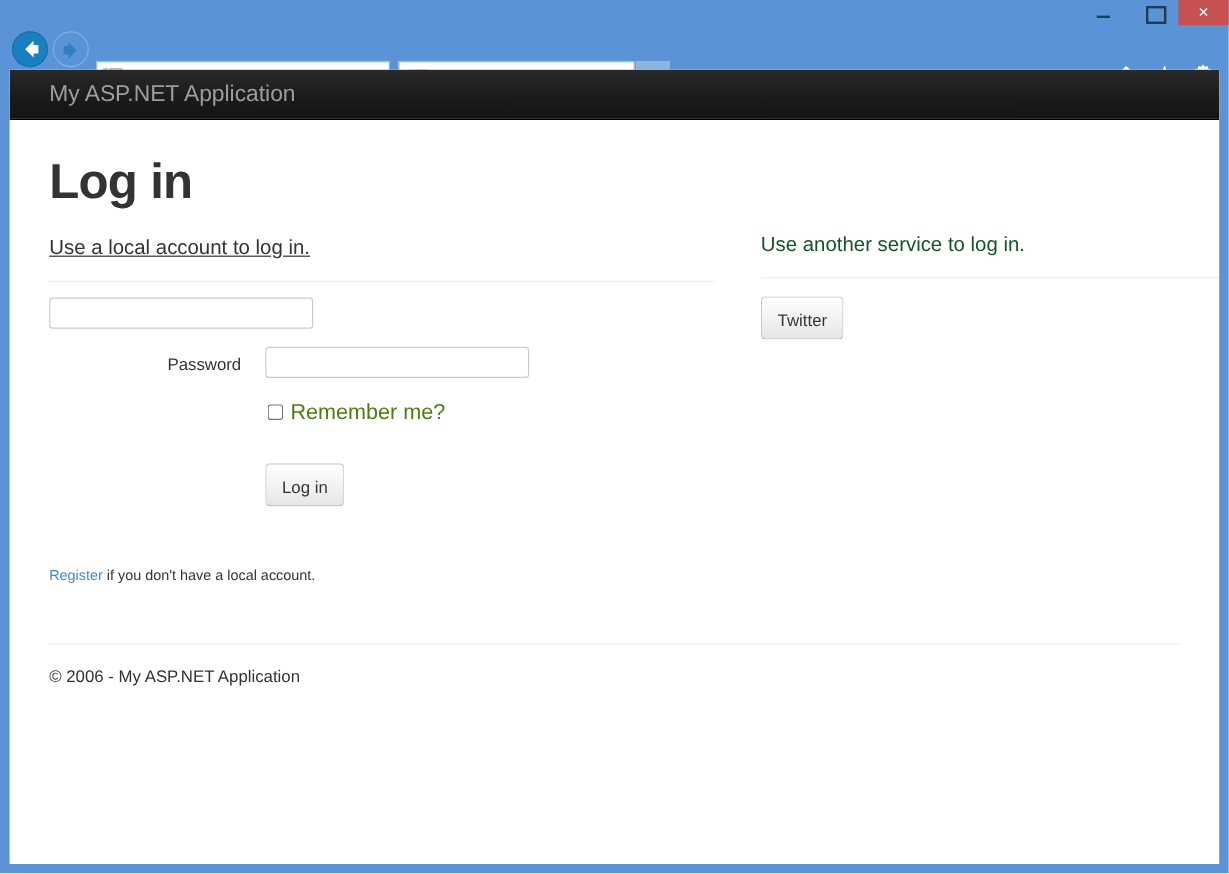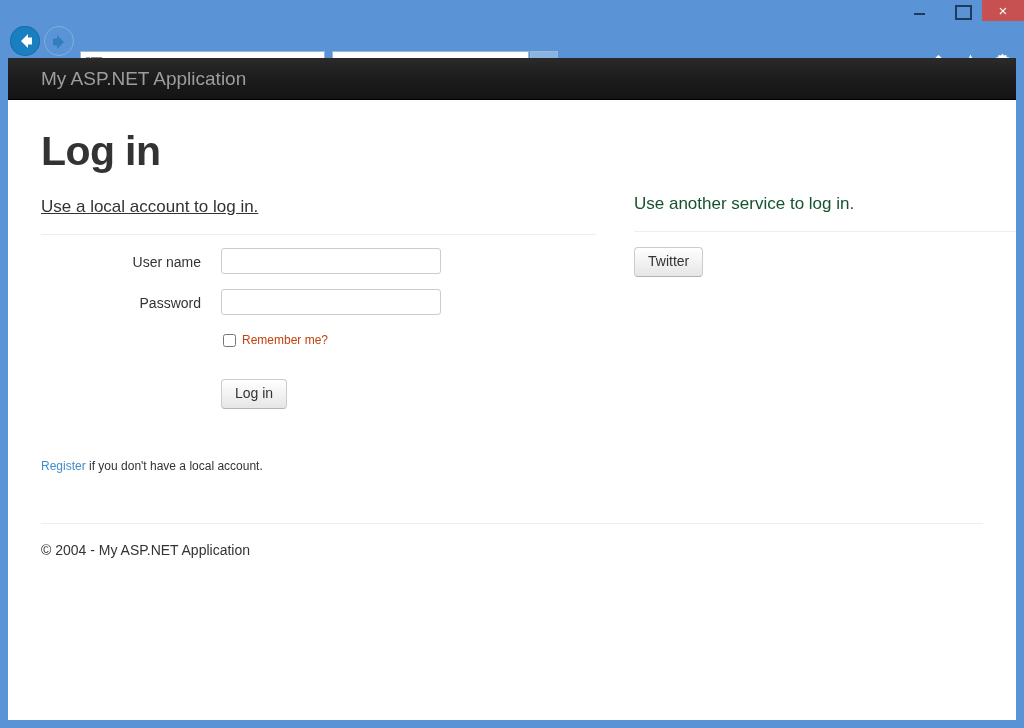--- a/index.html
+++ b/index.html
@@ -222,32 +222,32 @@
     font-family: "Liberation Sans", sans-serif;
     outline: none;
   }
   .checkbox-row {
     display: flex; align-items: center;
     margin: 18px 0 0 180px;
   }
   input.chk {
     width: 13px; height: 13px; margin: 0 6px 0 2px;
   }
-  .chk-label { font-size: 12px; color: #c2410c; }
+  .chk-label { font-size: 18px; color: #4d7c0f; }
 
   .btn {
     display: inline-block;
     font-size: 14px;
     color: #333333;
     background: #f5f5f5;
     background: linear-gradient(to bottom, #ffffff 0%, #e6e6e6 100%);
     border: 1px solid #cccccc;
     border-bottom-color: #b3b3b3;
     border-radius: 4px;
-    padding: 5px 13px 6px 13px;
+    padding: 11px 13px 6px 13px;
     line-height: 1.2;
     cursor: pointer;
     font-family: "Liberation Sans", sans-serif;
   }
   .submit-row { margin: 32px 0 0 180px; }
   .register-line {
     margin-top: 50px;
     font-size: 12px; color: #333333;
   }
   a.link { color: #428bca; text-decoration: none; }
@@ -358,21 +358,20 @@
 
       <div class="row">
 
         <div class="col-left">
           <h4 class="section-sub">Use a local account to log in.</h4>
           <hr class="rule">
 
           <div class="form">
 
             <div class="form-group">
-              <div class="form-label">User name</div>
               <div class="form-control-wrap">
                 <input class="txt" type="text" value="" style="">
               </div>
             </div>
 
             <div class="form-group">
               <div class="form-label">Password</div>
               <div class="form-control-wrap">
                 <input class="txt" type="password" value="" style="">
               </div>
@@ -400,19 +399,19 @@
           <hr class="rule">
           <div class="services">
             <button class="btn">Twitter</button>
           </div>
         </div>
       </div>
 
       <div class="footer-wrap">
         <hr class="rule">
         <footer class="page-footer">
-          <p style="margin:0">© 2004 - My ASP.NET Application</p>
+          <p style="margin:0">© 2006 - My ASP.NET Application</p>
         </footer>
       </div>
 
     </div>
   </div>
 </div>
 
 </body></html>

